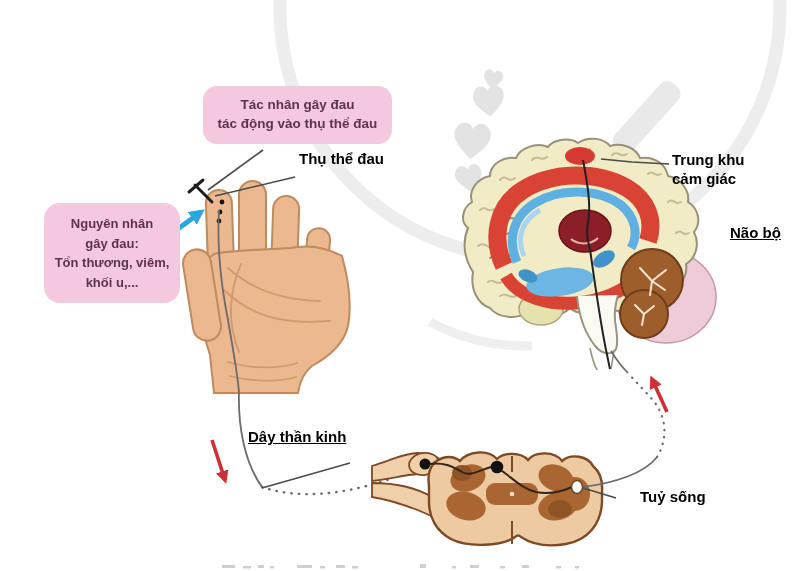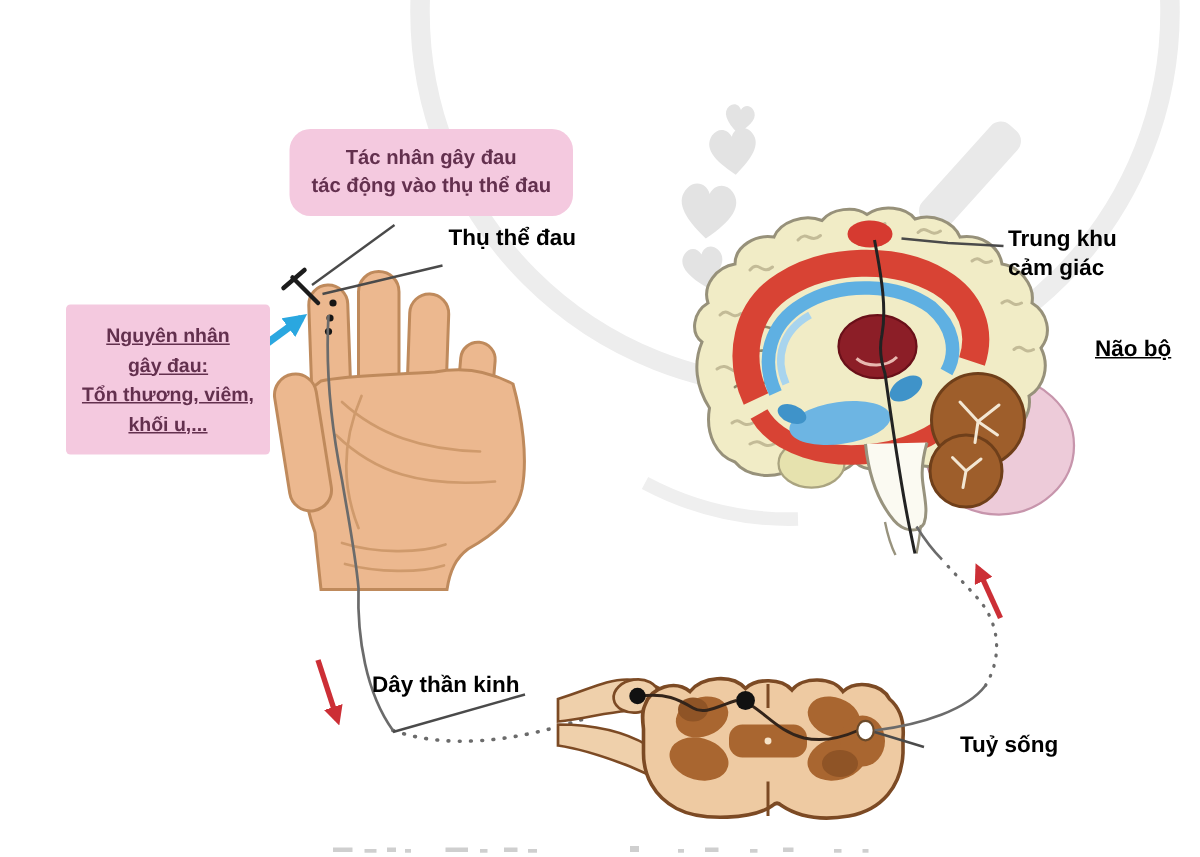--- a/index.html
+++ b/index.html
@@ -1,28 +1,28 @@
 <!DOCTYPE html>
 <html><head>
 <meta charset="utf-8">
 <style>
   html,body{margin:0;padding:0;background:#fff;}
   .stage{position:relative;width:800px;height:571px;background:#ffffff;overflow:hidden;
          font-family:"Liberation Sans",sans-serif;}
   .stage svg{position:absolute;left:0;top:0;}
   .pbox{position:absolute;background:#f4c9df;color:#63304e;font-weight:bold;text-align:center;
         white-space:pre-line;display:flex;align-items:center;justify-content:center;}
-  .box-agent{left:193px;top:86px;width:189px;height:58px;border-radius:14px;
+  .box-agent{left:203px;top:86px;width:189px;height:58px;border-radius:14px;
              font-size:13.5px;line-height:1.4;}
-  .box-cause{left:44px;top:203px;width:136px;height:100px;border-radius:3px;
-             font-size:13px;line-height:1.5;text-decoration:underline;}
+  .box-cause{left:44px;top:203px;width:136px;height:100px;border-radius:16px;
+             font-size:13px;line-height:1.5;}
   .lbl{position:absolute;font-weight:bold;font-size:15px;color:#000000;white-space:pre-line;
        line-height:1.25;}
   .lbl-receptor{left:299px;top:150px;}
-  .lbl-nerve{left:248px;top:448px;}
+  .lbl-nerve{left:248px;top:428px;text-decoration:underline;}
   .lbl-spine{left:618px;top:488px;margin-left:22px;}
   .lbl-brain{left:730px;top:224px;text-decoration:underline;}
   .lbl-center{left:672px;top:151px;}
 </style>
 </head>
 <body>
 
 <div class="stage">
 
 <svg width="800" height="571" viewBox="0 0 800 571">

